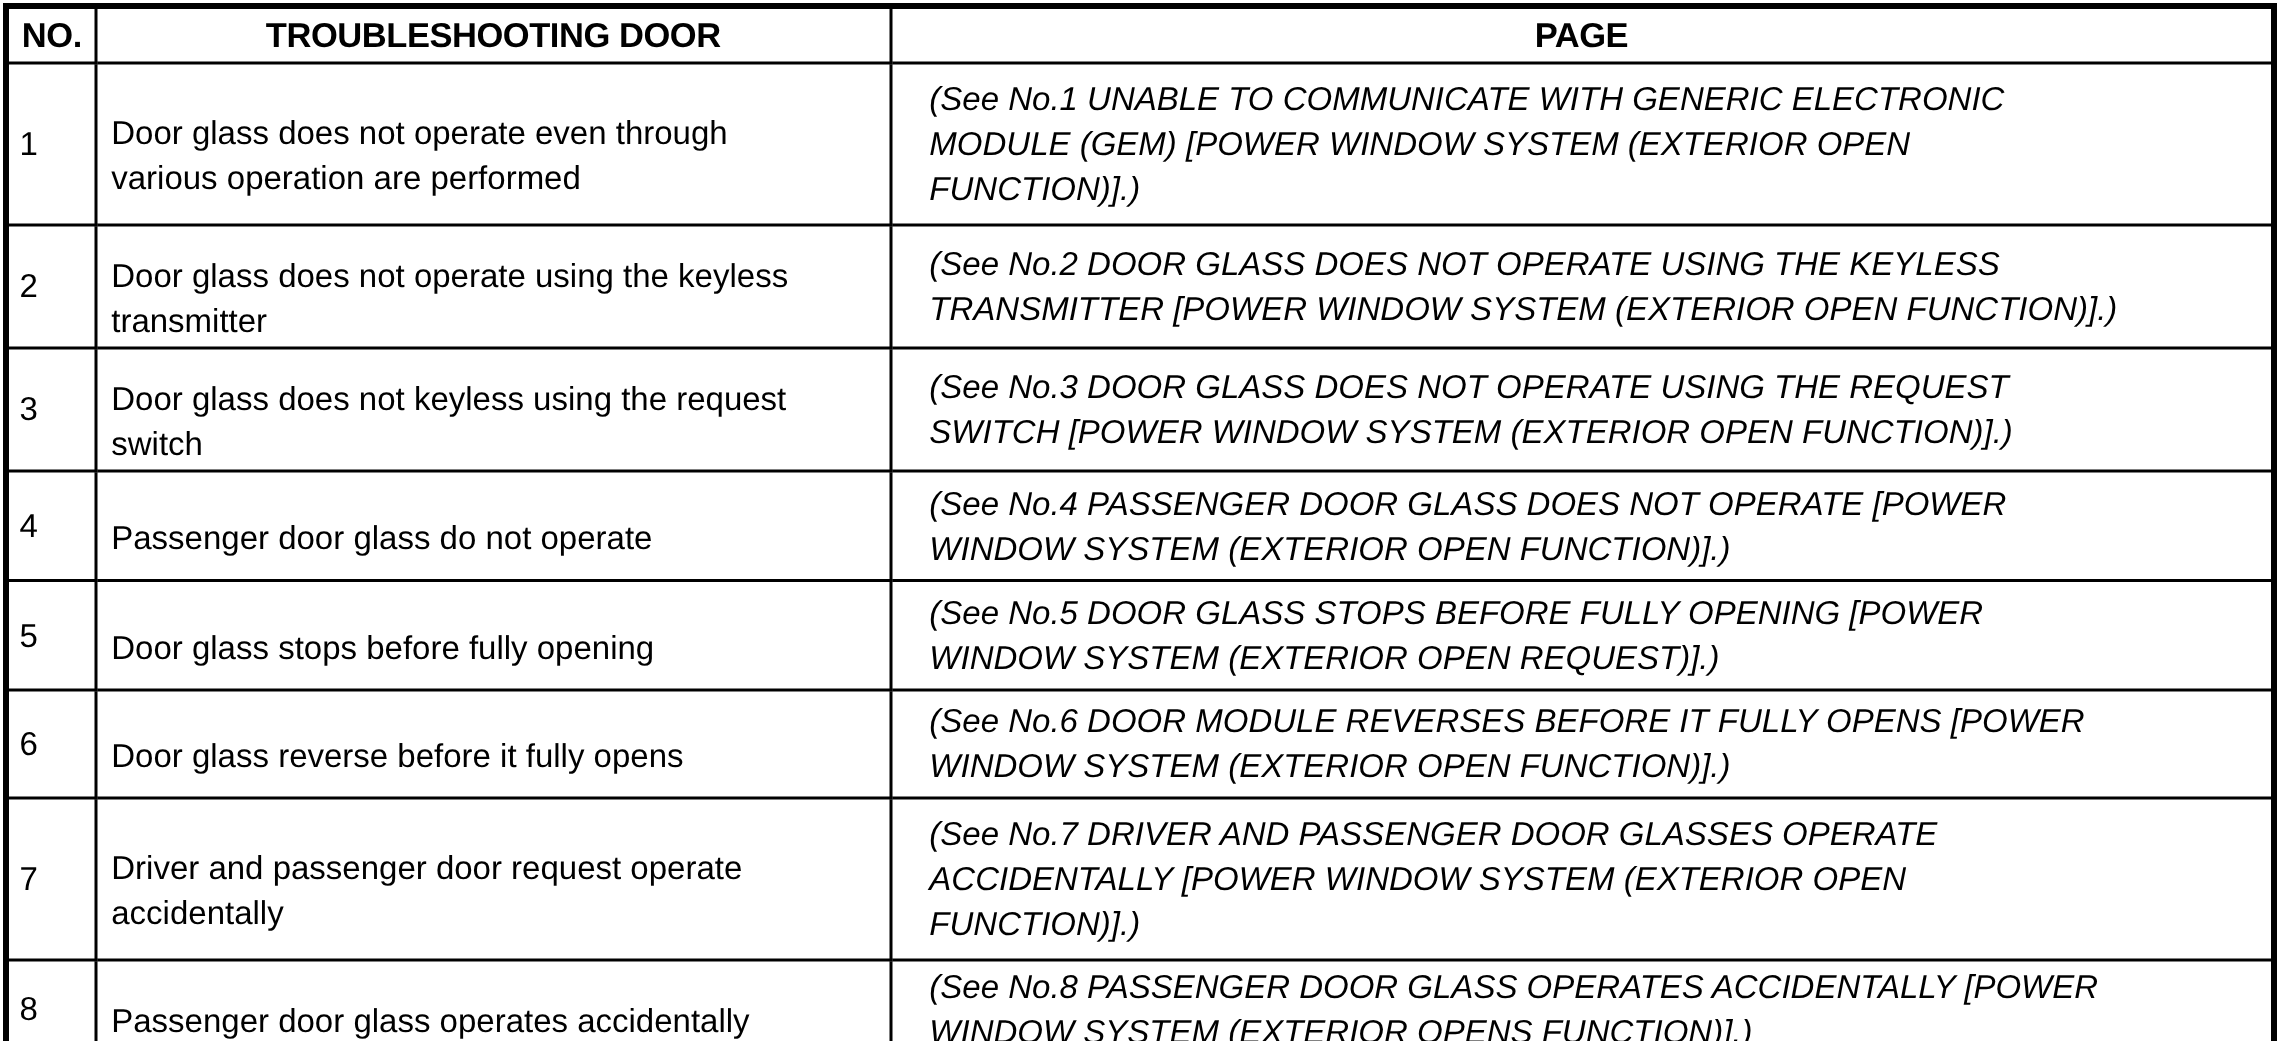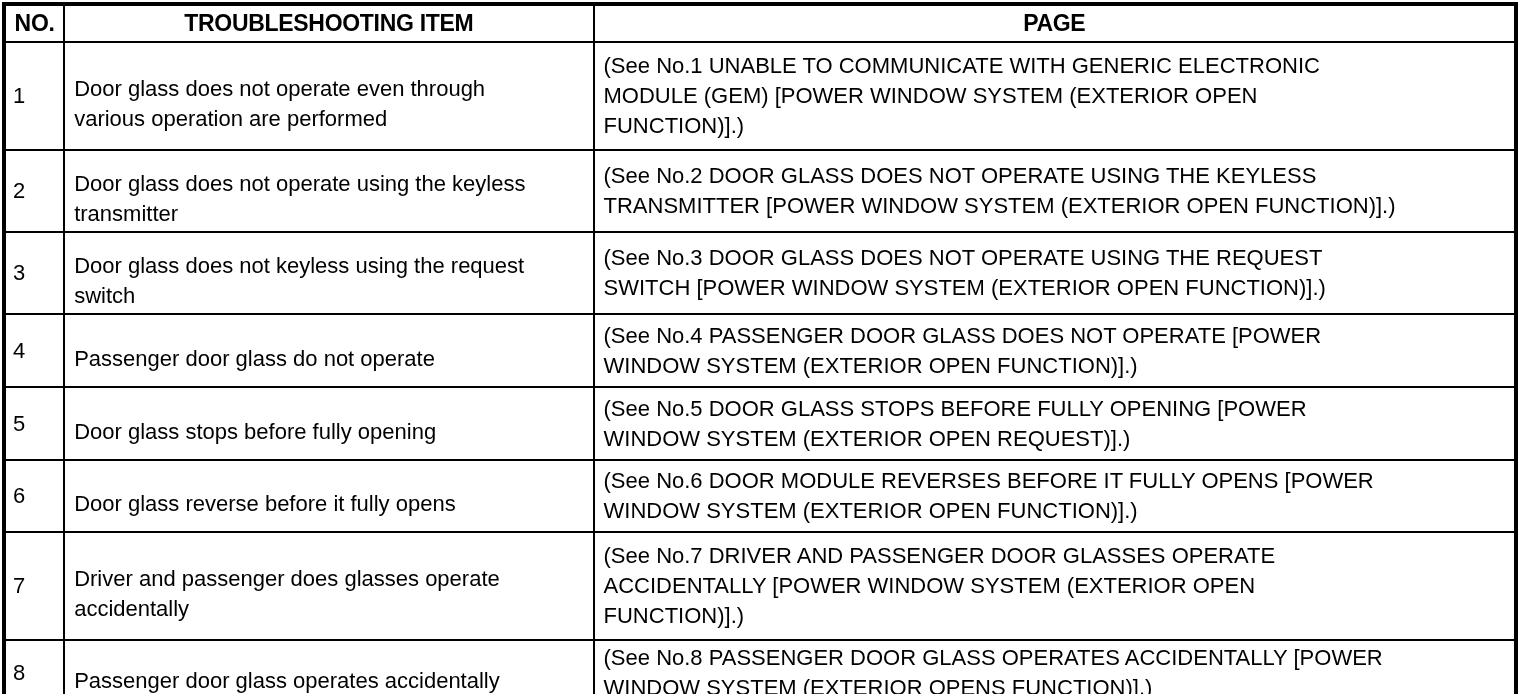--- a/index.html
+++ b/index.html
@@ -49,21 +49,21 @@
     padding: 2px 4px;
   }
   .ts-table td {
     font-size: 22px;
     line-height: 30px;
     white-space: pre-line;
     text-align: left;
   }
   .ts-table td.no-cell   { padding: 2px 4px 2px 7px; }
   .ts-table td.item-cell { padding: 18px 6px 2px 9px; }
-  .ts-table td.page-cell { padding: 2px 8px 2px 9px; }
+  .ts-table td.page-cell { padding: 2px 8px 2px 25px; font-style: italic; }
 
   
   tr.row-1 td { height: 108px; }
   tr.row-2 td { height: 74px; }
   tr.row-3 td { height: 74px; }
   tr.row-4 td { height: 73px; }
   tr.row-5 td { height: 73px; }
   tr.row-6 td { height: 72px; }
   tr.row-7 td { height: 108px; }
   tr.row-8 td { height: 62px; }
@@ -74,21 +74,21 @@
 <div class="sheet">
   <table class="ts-table">
     <colgroup>
       <col class="c-no">
       <col class="c-item">
       <col class="c-page">
     </colgroup>
     <thead>
       <tr>
         <th>NO.</th>
-        <th>TROUBLESHOOTING ITEM</th>
+        <th>TROUBLESHOOTING DOOR</th>
         <th>PAGE</th>
       </tr>
     </thead>
     <tbody>
       <tr class="row-1">
         <td class="no-cell">1</td>
         <td class="item-cell">Door glass does not operate even through
 various operation are performed</td>
         <td class="page-cell">(See No.1 UNABLE TO COMMUNICATE WITH GENERIC ELECTRONIC
 MODULE (GEM) [POWER WINDOW SYSTEM (EXTERIOR OPEN
@@ -121,21 +121,21 @@
 WINDOW SYSTEM (EXTERIOR OPEN REQUEST)].)</td>
       </tr>
       <tr class="row-6">
         <td class="no-cell">6</td>
         <td class="item-cell">Door glass reverse before it fully opens</td>
         <td class="page-cell">(See No.6 DOOR MODULE REVERSES BEFORE IT FULLY OPENS [POWER
 WINDOW SYSTEM (EXTERIOR OPEN FUNCTION)].)</td>
       </tr>
       <tr class="row-7">
         <td class="no-cell">7</td>
-        <td class="item-cell">Driver and passenger does glasses operate
+        <td class="item-cell">Driver and passenger door request operate
 accidentally</td>
         <td class="page-cell">(See No.7 DRIVER AND PASSENGER DOOR GLASSES OPERATE
 ACCIDENTALLY [POWER WINDOW SYSTEM (EXTERIOR OPEN
 FUNCTION)].)</td>
       </tr>
       <tr class="row-8">
         <td class="no-cell">8</td>
         <td class="item-cell">Passenger door glass operates accidentally</td>
         <td class="page-cell">(See No.8 PASSENGER DOOR GLASS OPERATES ACCIDENTALLY [POWER
 WINDOW SYSTEM (EXTERIOR OPENS FUNCTION)].)</td>

